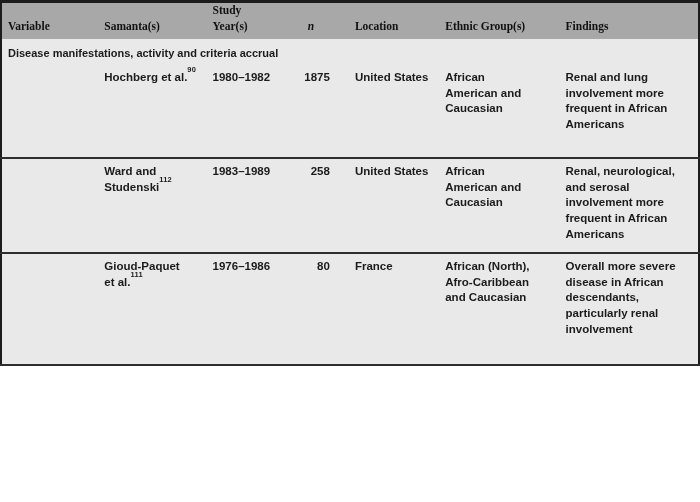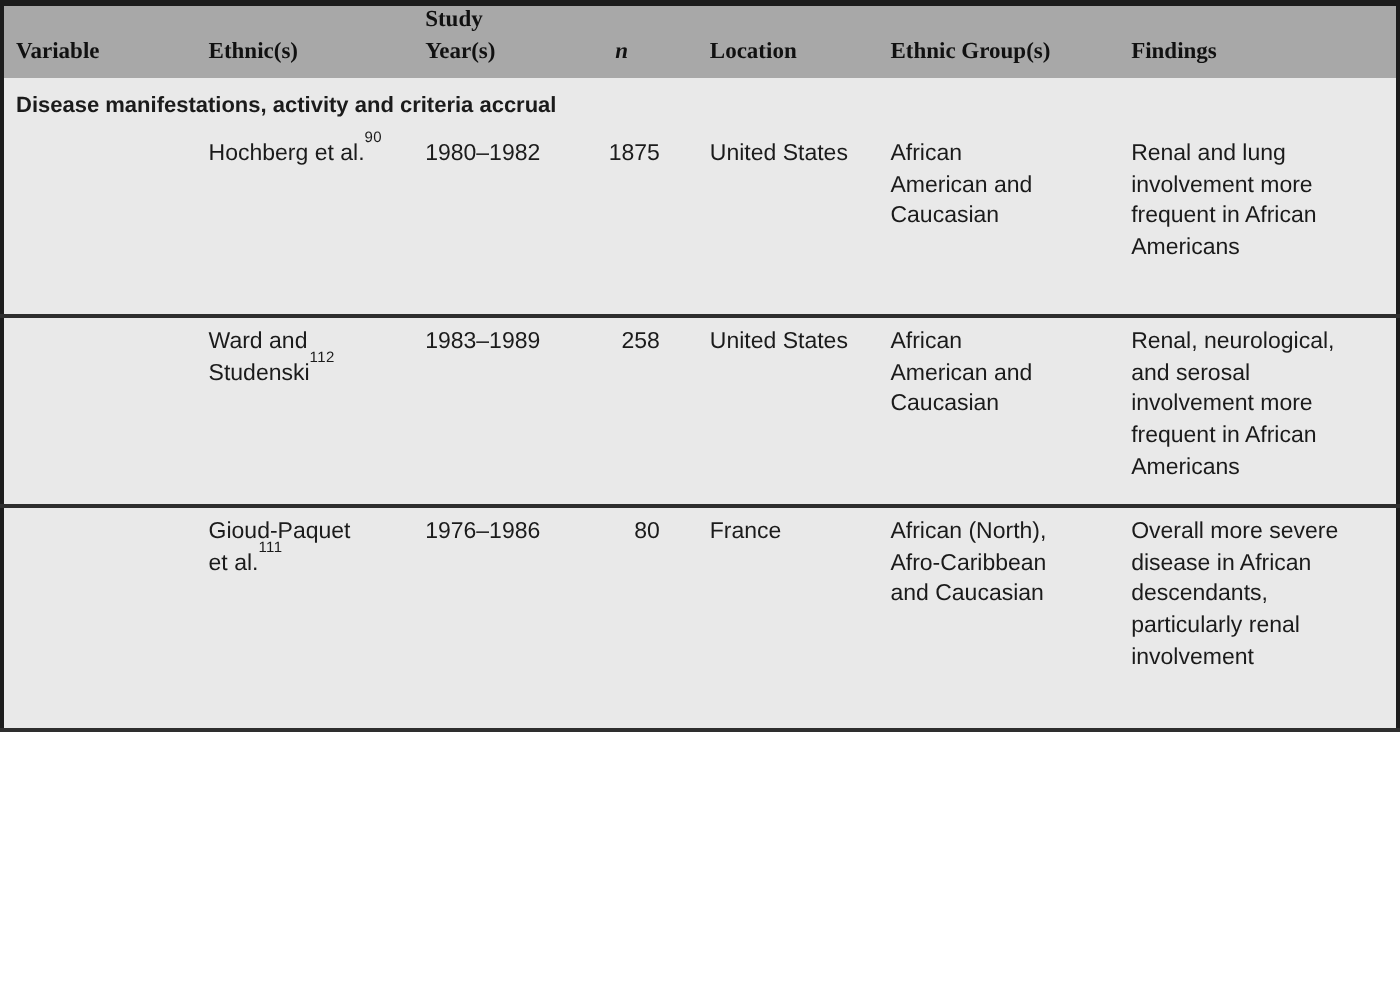--- a/index.html
+++ b/index.html
@@ -44,21 +44,21 @@
   th.n-col { text-align: center; font-style: italic; }
   td.n-col { text-align: right; padding-right: 2px; }
   th:nth-child(5), td:nth-child(5) { padding-left: 23px; }
   tr.section-row { height: 26px; margin-left: 12px; }
   tr.section-row td {
     font-weight: bold;
     font-size: 11px;
     padding-top: 7px;
     padding-left: 6px;
   }
-  tr.data-row.sep td { border-bottom: 2px solid #2e2e2e; }
+  tr.data-row.sep td { border-bottom: 2px solid #2e2e2e; font-weight: bold; }
   tr.r1 { height: 93px; }
   tr.r2 { height: 95px; }
   tr.r3 { height: 112px; }
   tr.r4 { height: 69px; }
   tr.r5 { height: 88px; }
   sup.ref {
     font-size: 7.5px;
     line-height: 0;
     position: relative;
     top: -4px;
@@ -75,21 +75,21 @@
       <col style="width:108px">
       <col style="width:77px">
       <col style="width:42px">
       <col style="width:113px">
       <col style="width:120px">
       <col style="width:133px">
     </colgroup>
     <thead>
       <tr>
         <th>Variable</th>
-        <th>Ethnic(s)</th>
+        <th>Samanta(s)</th>
         <th>Study
 Year(s)</th>
         <th class="n-col">n</th>
         <th>Location</th>
         <th>Ethnic Group(s)</th>
         <th>Findings</th>
       </tr>
     </thead>
     <tbody>
       <tr class="section-row">

